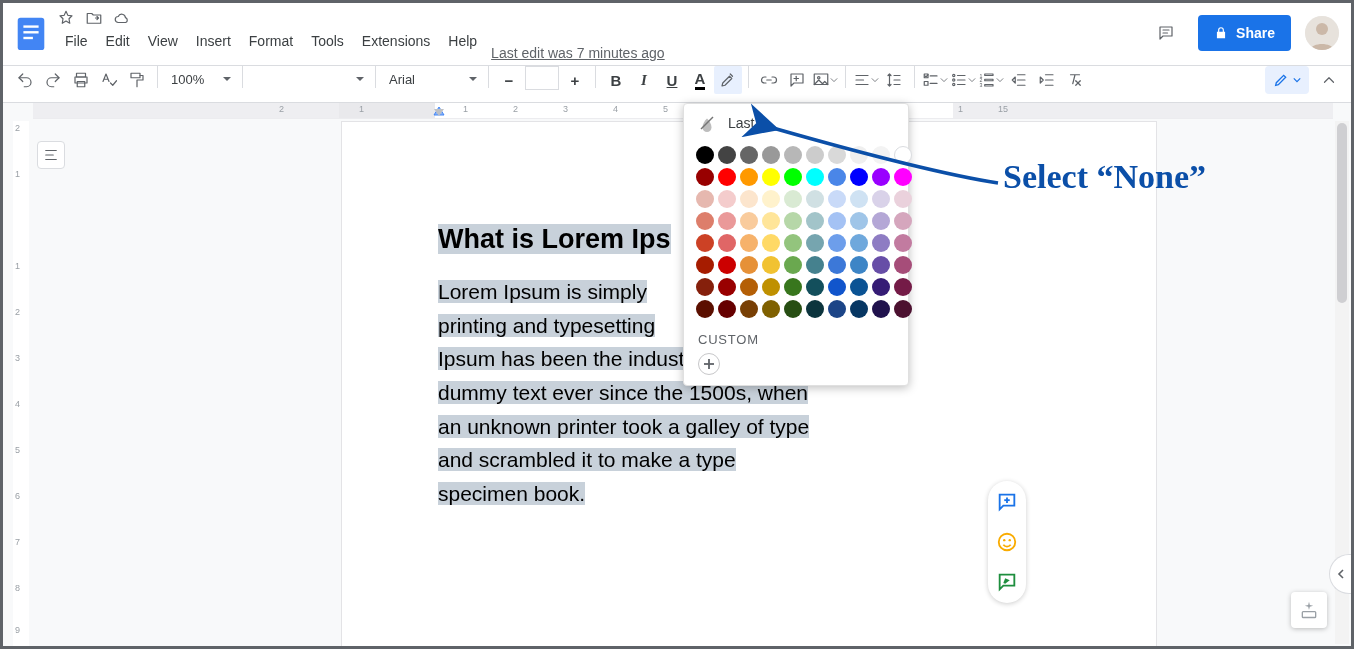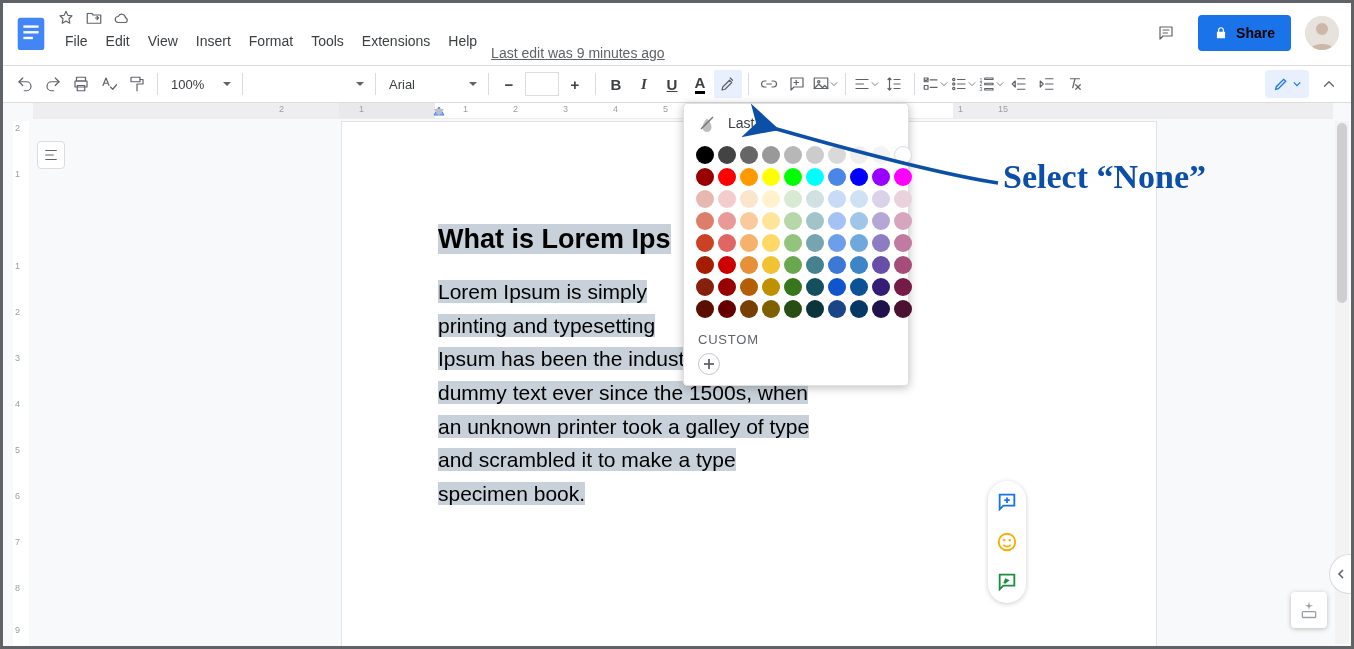--- a/index.html
+++ b/index.html
@@ -17,24 +17,24 @@
   .title-col{margin-left:6px;flex:0 0 auto}
   .doc-title{font-size:18px;color:var(--muted);line-height:22px;padding:2px 4px}
   .title-row{display:flex;align-items:center;gap:10px}
   .title-row .ico{color:#8a8f95;display:flex}
   .menubar{display:flex;gap:2px;margin-top:2px}
   .menubar span{font-size:14px;color:#3c4043;padding:4px 8px;border-radius:4px;cursor:pointer}
   .last-edit{font-size:14px;color:var(--muted);text-decoration:underline;margin-left:6px;align-self:flex-end;padding-bottom:4px}
   .title-spacer{flex:1}
   .title-right{display:flex;align-items:center;gap:14px;margin-top:6px}
   .comments-btn{width:36px;height:36px;border-radius:4px;display:flex;align-items:center;justify-content:center;color:#5f6368}
-  .share-btn{background:var(--blue);color:#000000;height:36px;border-radius:4px;padding:0 16px;display:flex;align-items:center;gap:8px;font-weight:600;font-size:14px}
+  .share-btn{background:var(--blue);color:#ffffff;height:36px;border-radius:4px;padding:0 16px;display:flex;align-items:center;gap:8px;font-weight:600;font-size:14px}
   .avatar{width:34px;height:34px;border-radius:50%;overflow:hidden;background:#eee}
   
-  .toolbar{height:38px;border-top:1px solid var(--grey-300);border-bottom:1px solid var(--grey-300);display:flex;align-items:center;padding:0 8px;gap:0;color:#5f6368;font-size:13px}
+  .toolbar{height:38px;border-top:1px solid var(--grey-300);border-bottom:1px solid var(--grey-300);display:flex;align-items:flex-start;padding:0 8px;gap:0;color:#5f6368;font-size:13px}
   .toolbar .btn,.toolbar .ico{height:28px;min-width:28px;border-radius:2px;display:inline-flex;align-items:center;justify-content:center;cursor:pointer}
   .toolbar .sep{width:1px;height:22px;background:var(--grey-300);margin:0 6px}
   .toolbar select,.toolbar .combo{height:26px;border:1px solid transparent;background:transparent;font-size:13px;color:#3c4043;padding:0 18px 0 6px;appearance:none}
   .combo{min-width:70px;position:relative;display:inline-flex;align-items:center;border-radius:2px}
   .combo::after{content:"";position:absolute;right:4px;top:50%;border:4px solid transparent;border-top-color:#5f6368;transform:translateY(-2px)}
   .zoom{width:72px}
   .styles{width:120px;border:1px solid transparent}
   .font{width:100px}
   .size-box{height:24px;width:34px;border:1px solid var(--grey-300);text-align:center;font-size:13px;color:#3c4043;margin:0 2px}
   .tc-underline{border-bottom:3px solid #000;padding-bottom:0}
@@ -114,21 +114,21 @@
       <span>File</span>
       <span>Edit</span>
       <span>View</span>
       <span>Insert</span>
       <span>Format</span>
       <span>Tools</span>
       <span>Extensions</span>
       <span>Help</span>
     </div>
   </div>
-  <span class="last-edit">Last edit was 9 minutes ago</span>
+  <span class="last-edit">Last edit was 7 minutes ago</span>
   <div class="title-spacer"></div>
   <div class="title-right">
     <div class="comments-btn">
         <svg class="i" viewBox="0 0 24 24">
           <path d="M4 4h16v12H8l-4 4z"></path>
           <line x1="8" y1="8" x2="16" y2="8"></line>
           <line x1="8" y1="12" x2="14" y2="12"></line>
         </svg>
       </div>
     <div class="share-btn">

